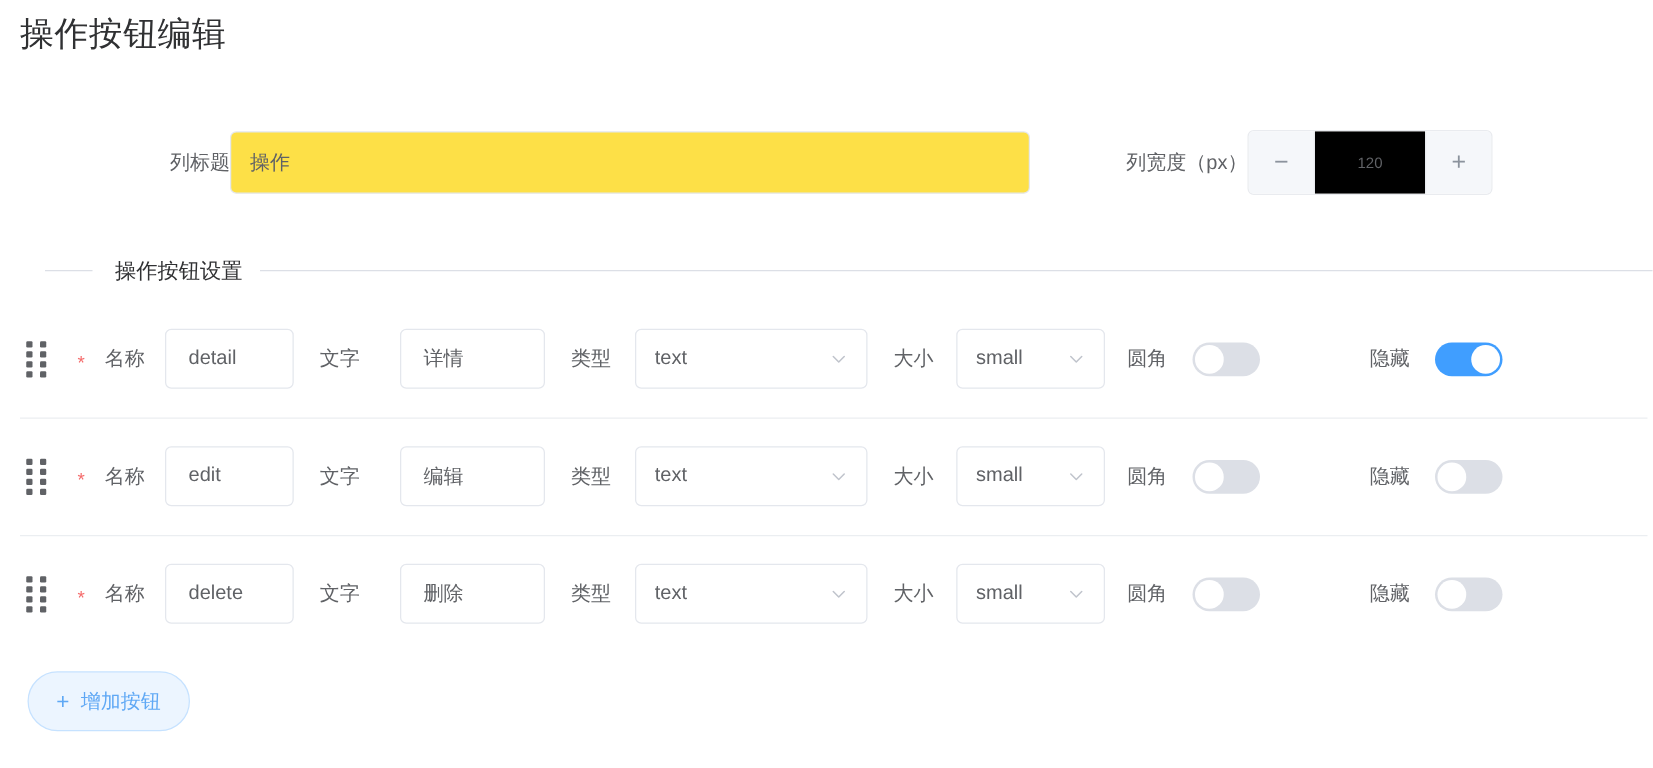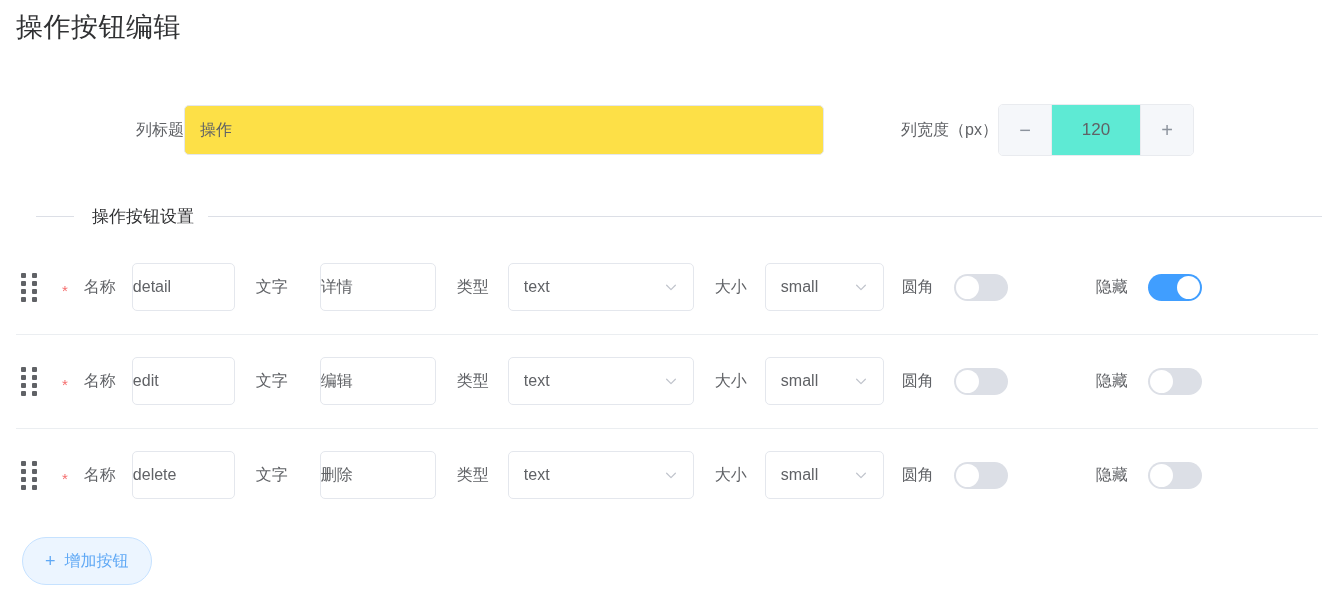--- a/index.html
+++ b/index.html
@@ -99,23 +99,23 @@
     justify-content: center;
     user-select: none;
   }
   .stepper-btn.minus { border-right: 1px solid #e9ebef; }
   .stepper-btn.plus { border-left: 1px solid #e9ebef; }
   .stepper-value {
     flex: 1;
     display: flex;
     align-items: center;
     justify-content: center;
-    font-size: 17px;
-    color: #606266;
-    background: #5eead4;
+    font-size: 12px;
+    color: #606266;
+    background: #000000;
   }
 
   
   .section-divider {
     position: absolute;
     left: 0;
     top: 206px;
     width: 1322px;
     height: 20px;
     display: flex;
@@ -204,21 +204,21 @@
   }
 
   .row-input {
     box-sizing: border-box;
     height: 48px;
     border: 1px solid #e4e7ed;
     border-radius: 5px;
     background: #fff;
     font-size: 16px;
     color: #606266;
-    padding: 0 0;
+    padding: 0 18px;
     display: flex;
     align-items: center;
     font-family: inherit;
     outline: none;
   }
   .name-input {
     margin-left: 16px;
     width: 103px;
   }
   .text-field-input {

